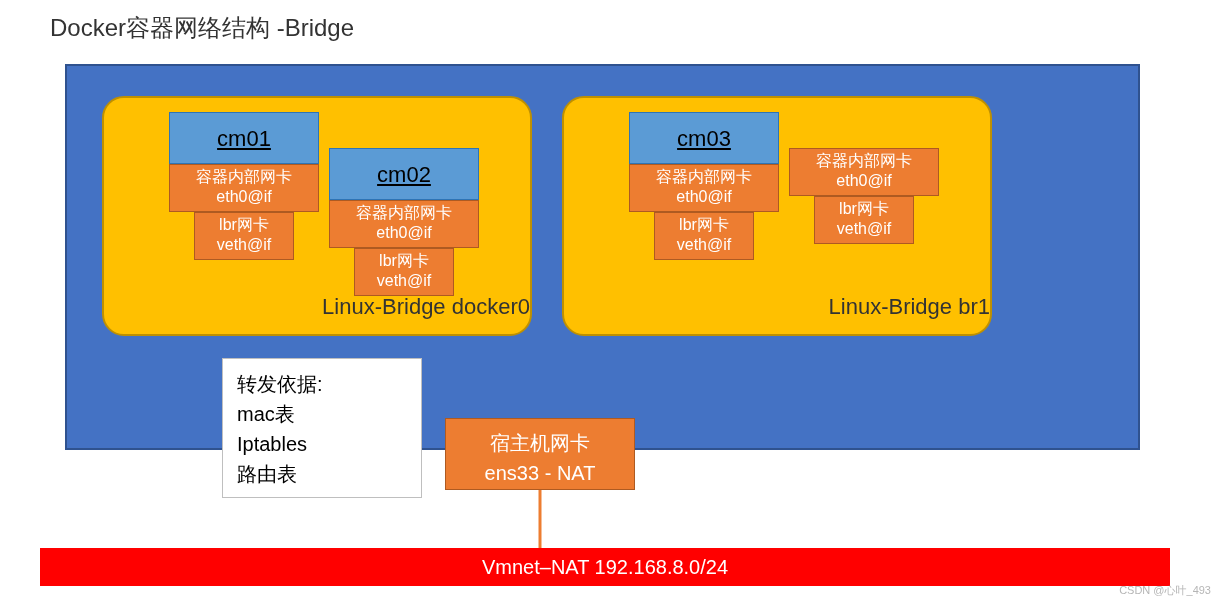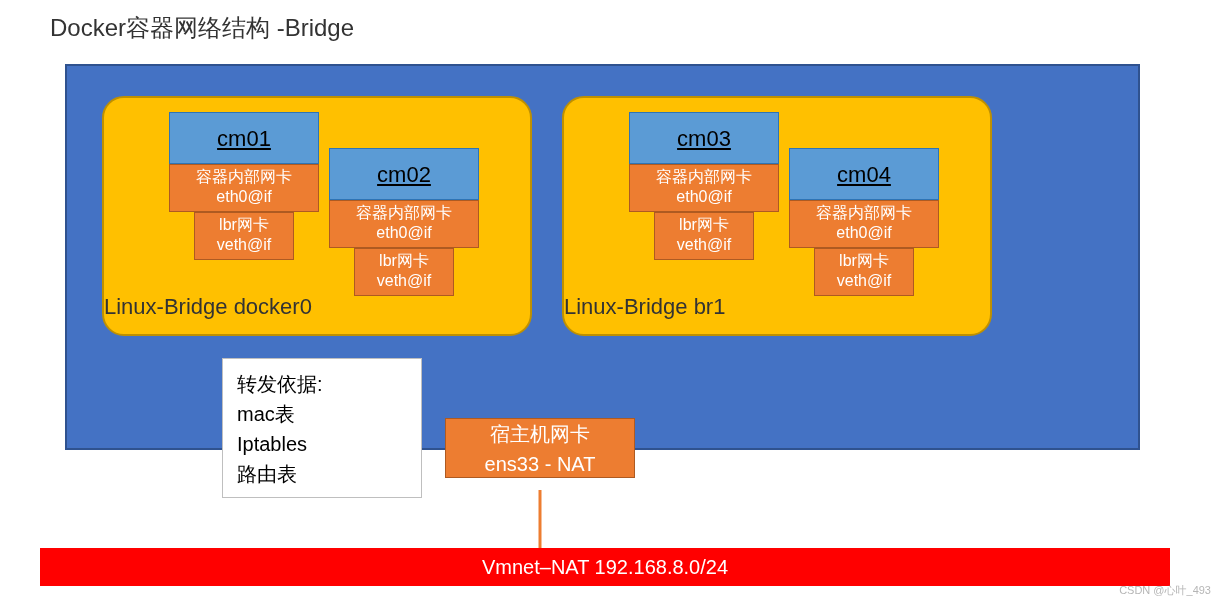--- a/index.html
+++ b/index.html
@@ -36,21 +36,21 @@
     background: #FFC000;
     border: 2px solid #BF9000;
     border-radius: 22px;
   }
   #bridge0 { left: 35px; width: 430px; }
   #bridge1 { left: 495px; width: 430px; }
   .bridge-label {
     position: absolute;
     bottom: 14px;
     width: 100%;
-    text-align: left;
+    text-align: right;
     font-size: 22px;
     color: #333;
   }
   .cm {
     position: absolute;
     top: 14px;
     width: 150px;
   }
   .cm.a { left: 65px; } .cm.b { left: 225px; margin-top: 36px; }
   .cm-head {
@@ -96,28 +96,28 @@
     padding: 10px 14px;
     font-size: 20px;
     line-height: 30px;
     color: #000000;
   }
   .hostnic {
     position: absolute;
     left: 445px;
     top: 418px;
     width: 190px;
-    height: 60px;
+    height: 72px;
     background: #ED7D31;
     border: 1px solid #AE5A21;
     color: #fff;
     text-align: center;
     font-size: 20px;
     line-height: 30px;
-    padding: 0 0;
+    padding: 9px 0;
     z-index: 10;
   }
   .vmnet {
     position: absolute;
     left: 40px;
     top: 548px;
     width: 1130px;
     height: 38px;
     background: #FF0000;
     color: #fff;
@@ -183,21 +183,20 @@
       <div class="eth">
         <div>容器内部网卡</div>
         <div>eth0@if</div>
       </div>
       <div class="veth">
         <div>lbr网卡</div>
         <div>veth@if</div>
       </div>
     </div>
     <div class="cm b">
-      <div class="cm-head">cm04</div>
       <div class="eth">
         <div>容器内部网卡</div>
         <div>eth0@if</div>
       </div>
       <div class="veth">
         <div>lbr网卡</div>
         <div>veth@if</div>
       </div>
     </div>
     <div class="bridge-label">Linux-Bridge br1</div>

